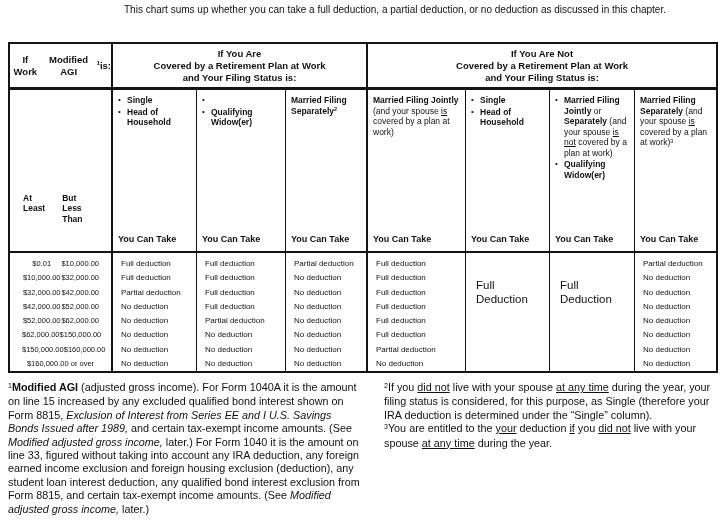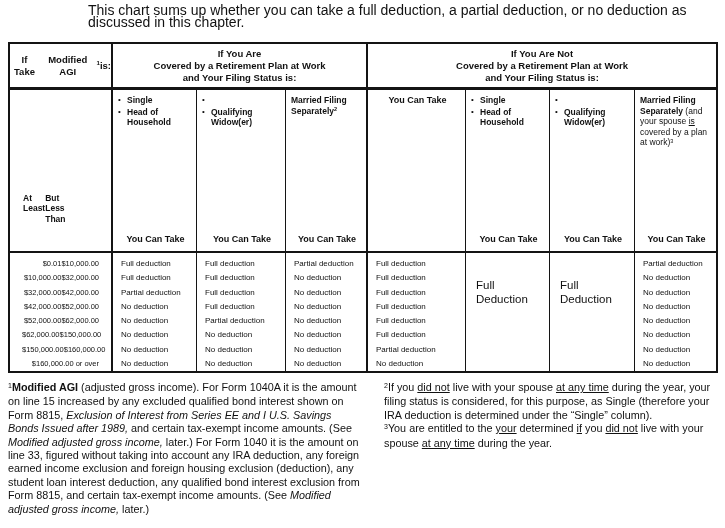--- a/index.html
+++ b/index.html
@@ -11,21 +11,21 @@
   .b{font-weight:bold}
   .i{font-style:italic}
   .u{text-decoration:underline}
   .sup{font-size:65%;position:relative;top:-0.45em}
 
   
   .titleblock{position:absolute;left:5px;top:3px;width:715px}
   .titleline{font-size:13px;line-height:16px}
   .title-prefix{font-weight:normal;font-size:13px}
   .title-main{font-weight:bold;font-size:13.5px}
-  .subtitle{margin-left:83px;font-size:14px;line-height:12px;margin-top:1px}
+  .subtitle{margin-left:119px;font-size:10px;line-height:12px;margin-top:1px}
 
   
   .iratable{
     position:absolute;left:8px;top:42px;width:710px;height:331px;
     border:2px solid #141414;box-sizing:border-box;
     display:grid;
     grid-template-columns:103px 84px 89px 82px 98px 84px 85px 81px;
     grid-template-rows:46px 163px 118px;
   }
   .cell{box-sizing:border-box;position:relative}
@@ -40,48 +40,48 @@
   }
   .span3{grid-column:2 / span 3}
   .span4{grid-column:5 / span 4}
 
   .statuscell{font-size:8.5px;line-height:10.5px;padding:5px 3px 4px 5px;
     display:flex;flex-direction:column}
   .fs-items{flex:1}
   .fs-item{display:flex;margin-bottom:1px}
   .blt{width:9px;flex:0 0 9px;font-size:8px}
   .fs-text{flex:1;padding-right:1px}
-  .yct{font-weight:bold;font-size:9px;text-align:center;padding-bottom:3px}
-
-  .agisub{position:absolute;left:13px;bottom:27px;display:flex;
+  .yct{font-weight:bold;font-size:9px;padding-bottom:3px}
+
+  .agisub{position:absolute;left:13px;bottom:27px;display:flex;gap:17px;
     font-weight:bold;font-size:8.5px;line-height:10.5px;white-space:pre-line}
 
   .datacol{padding-top:4px}
   .dline{font-size:8px;line-height:14.3px;padding-left:8px;white-space:nowrap}
   .agirow{display:flex;font-size:7.5px;line-height:14.3px;padding:0 12px 0 12px}
-  .agirow .al{flex:1;text-align:right}
+  .agirow .al{flex:1;text-align:center}
   .agirow .lt{text-align:right}
   .mergedcell{padding:25px 4px 0 10px;font-size:11.5px;line-height:14px}
 
   
   .fn{position:absolute;font-size:10.8px;line-height:13.4px;text-align:left}
   .fn-left{left:8px;top:381px;width:356px}
   .fn-right{left:384px;top:381px;width:334px}
   .fnp{margin:0}
 </style>
 </head>
 <body>
 
 <div class="titleblock">
   <div class="subtitle">This chart sums up whether you can take a full deduction, a partial deduction, or no deduction as discussed in this chapter.</div>
 </div>
 
 <div class="iratable">
 
-  <div class="cell hdr1 vr2 hb-thick"><span>If Take</span><br><span>Modified AGI</span><span class="sup">1</span><br><span>is:</span></div>
+  <div class="cell hdr1 vr2 hb-thick"><span>If Work</span><br><span>Modified AGI</span><span class="sup">1</span><br><span>is:</span></div>
   <div class="cell hdr1 vr2 hb-thick span3">If You Are
 Covered by a Retirement Plan at Work
 and Your Filing Status is:</div>
   <div class="cell hdr1 hb-thick span4">If You Are Not
 Covered by a Retirement Plan at Work
 and Your Filing Status is:</div>
 
   <div class="cell vr2 hb-med">
     <div class="agisub">
       <span>At
@@ -122,20 +122,25 @@
   <div class="cell statuscell vr2 hb-med">
     <div class="fs-items">
       <div class="fs-item">
         <div class="fs-text"><span class="b">Married Filing Separately</span><span class="b sup">2</span></div>
       </div>
     </div>
     <div class="yct">You Can Take</div>
   </div>
 
   <div class="cell statuscell vr1 hb-med">
+    <div class="fs-items">
+      <div class="fs-item">
+        <div class="fs-text"><span class="b">Married Filing Jointly</span><span> (and your spouse </span><span class="u">is</span><span> covered by a plan at work)</span></div>
+      </div>
+    </div>
     <div class="yct">You Can Take</div>
   </div>
 
   <div class="cell statuscell vr1 hb-med">
     <div class="fs-items">
       <div class="fs-item">
         <span class="blt">•</span>
         <div class="fs-text"><span class="b">Single</span></div>
       </div>
       <div class="fs-item">
@@ -143,20 +148,21 @@
         <div class="fs-text"><span class="b">Head of Household</span></div>
       </div>
     </div>
     <div class="yct">You Can Take</div>
   </div>
 
   <div class="cell statuscell vr1 hb-med">
     <div class="fs-items">
       <div class="fs-item">
         <span class="blt">•</span>
+        <div class="fs-text"><span class="b">Married Filing Jointly</span><span> or </span><span class="b">Separately</span><span> (and your spouse </span><span class="u">is not</span><span> covered by a plan at work)</span></div>
       </div>
       <div class="fs-item">
         <span class="blt">•</span>
         <div class="fs-text"><span class="b">Qualifying Widow(er)</span></div>
       </div>
     </div>
     <div class="yct">You Can Take</div>
   </div>
 
   <div class="cell statuscell hb-med">
@@ -256,14 +262,14 @@
       <div class="dline">No deduction</div>
     </div>
 
 </div>
 
 <div class="fn fn-left">
   <p class="fnp"><span class="sup">1</span><span class="b">Modified AGI</span><span> (adjusted gross income). For Form 1040A it is the amount on line 15 increased by any excluded qualified bond interest shown on Form 8815, </span><span class="i">Exclusion of Interest from Series EE and I U.S. Savings Bonds Issued after 1989,</span><span> and certain tax-exempt income amounts. (See </span><span class="i">Modified adjusted gross income,</span><span> later.) For Form 1040 it is the amount on line 33, figured without taking into account any IRA deduction, any foreign earned income exclusion and foreign housing exclusion (deduction), any student loan interest deduction, any qualified bond interest exclusion from Form 8815, and certain tax-exempt income amounts. (See </span><span class="i">Modified adjusted gross income,</span><span> later.)</span></p>
 </div>
 <div class="fn fn-right">
   <p class="fnp"><span class="sup">2</span><span>If you </span><span class="u">did not</span><span> live with your spouse </span><span class="u">at any time</span><span> during the year, your filing status is considered, for this purpose, as Single (therefore your IRA deduction is determined under the “Single” column).</span></p>
-  <p class="fnp"><span class="sup">3</span><span>You are entitled to the </span><span class="u">your</span><span> determined </span><span class="u">if</span><span> you </span><span class="u">did not</span><span> live with your spouse </span><span class="u">at any time</span><span> during the year.</span></p>
+  <p class="fnp"><span class="sup">3</span><span>You are entitled to the </span><span class="u">your</span><span> deduction </span><span class="u">if</span><span> you </span><span class="u">did not</span><span> live with your spouse </span><span class="u">at any time</span><span> during the year.</span></p>
 </div>
 
 </body></html>

